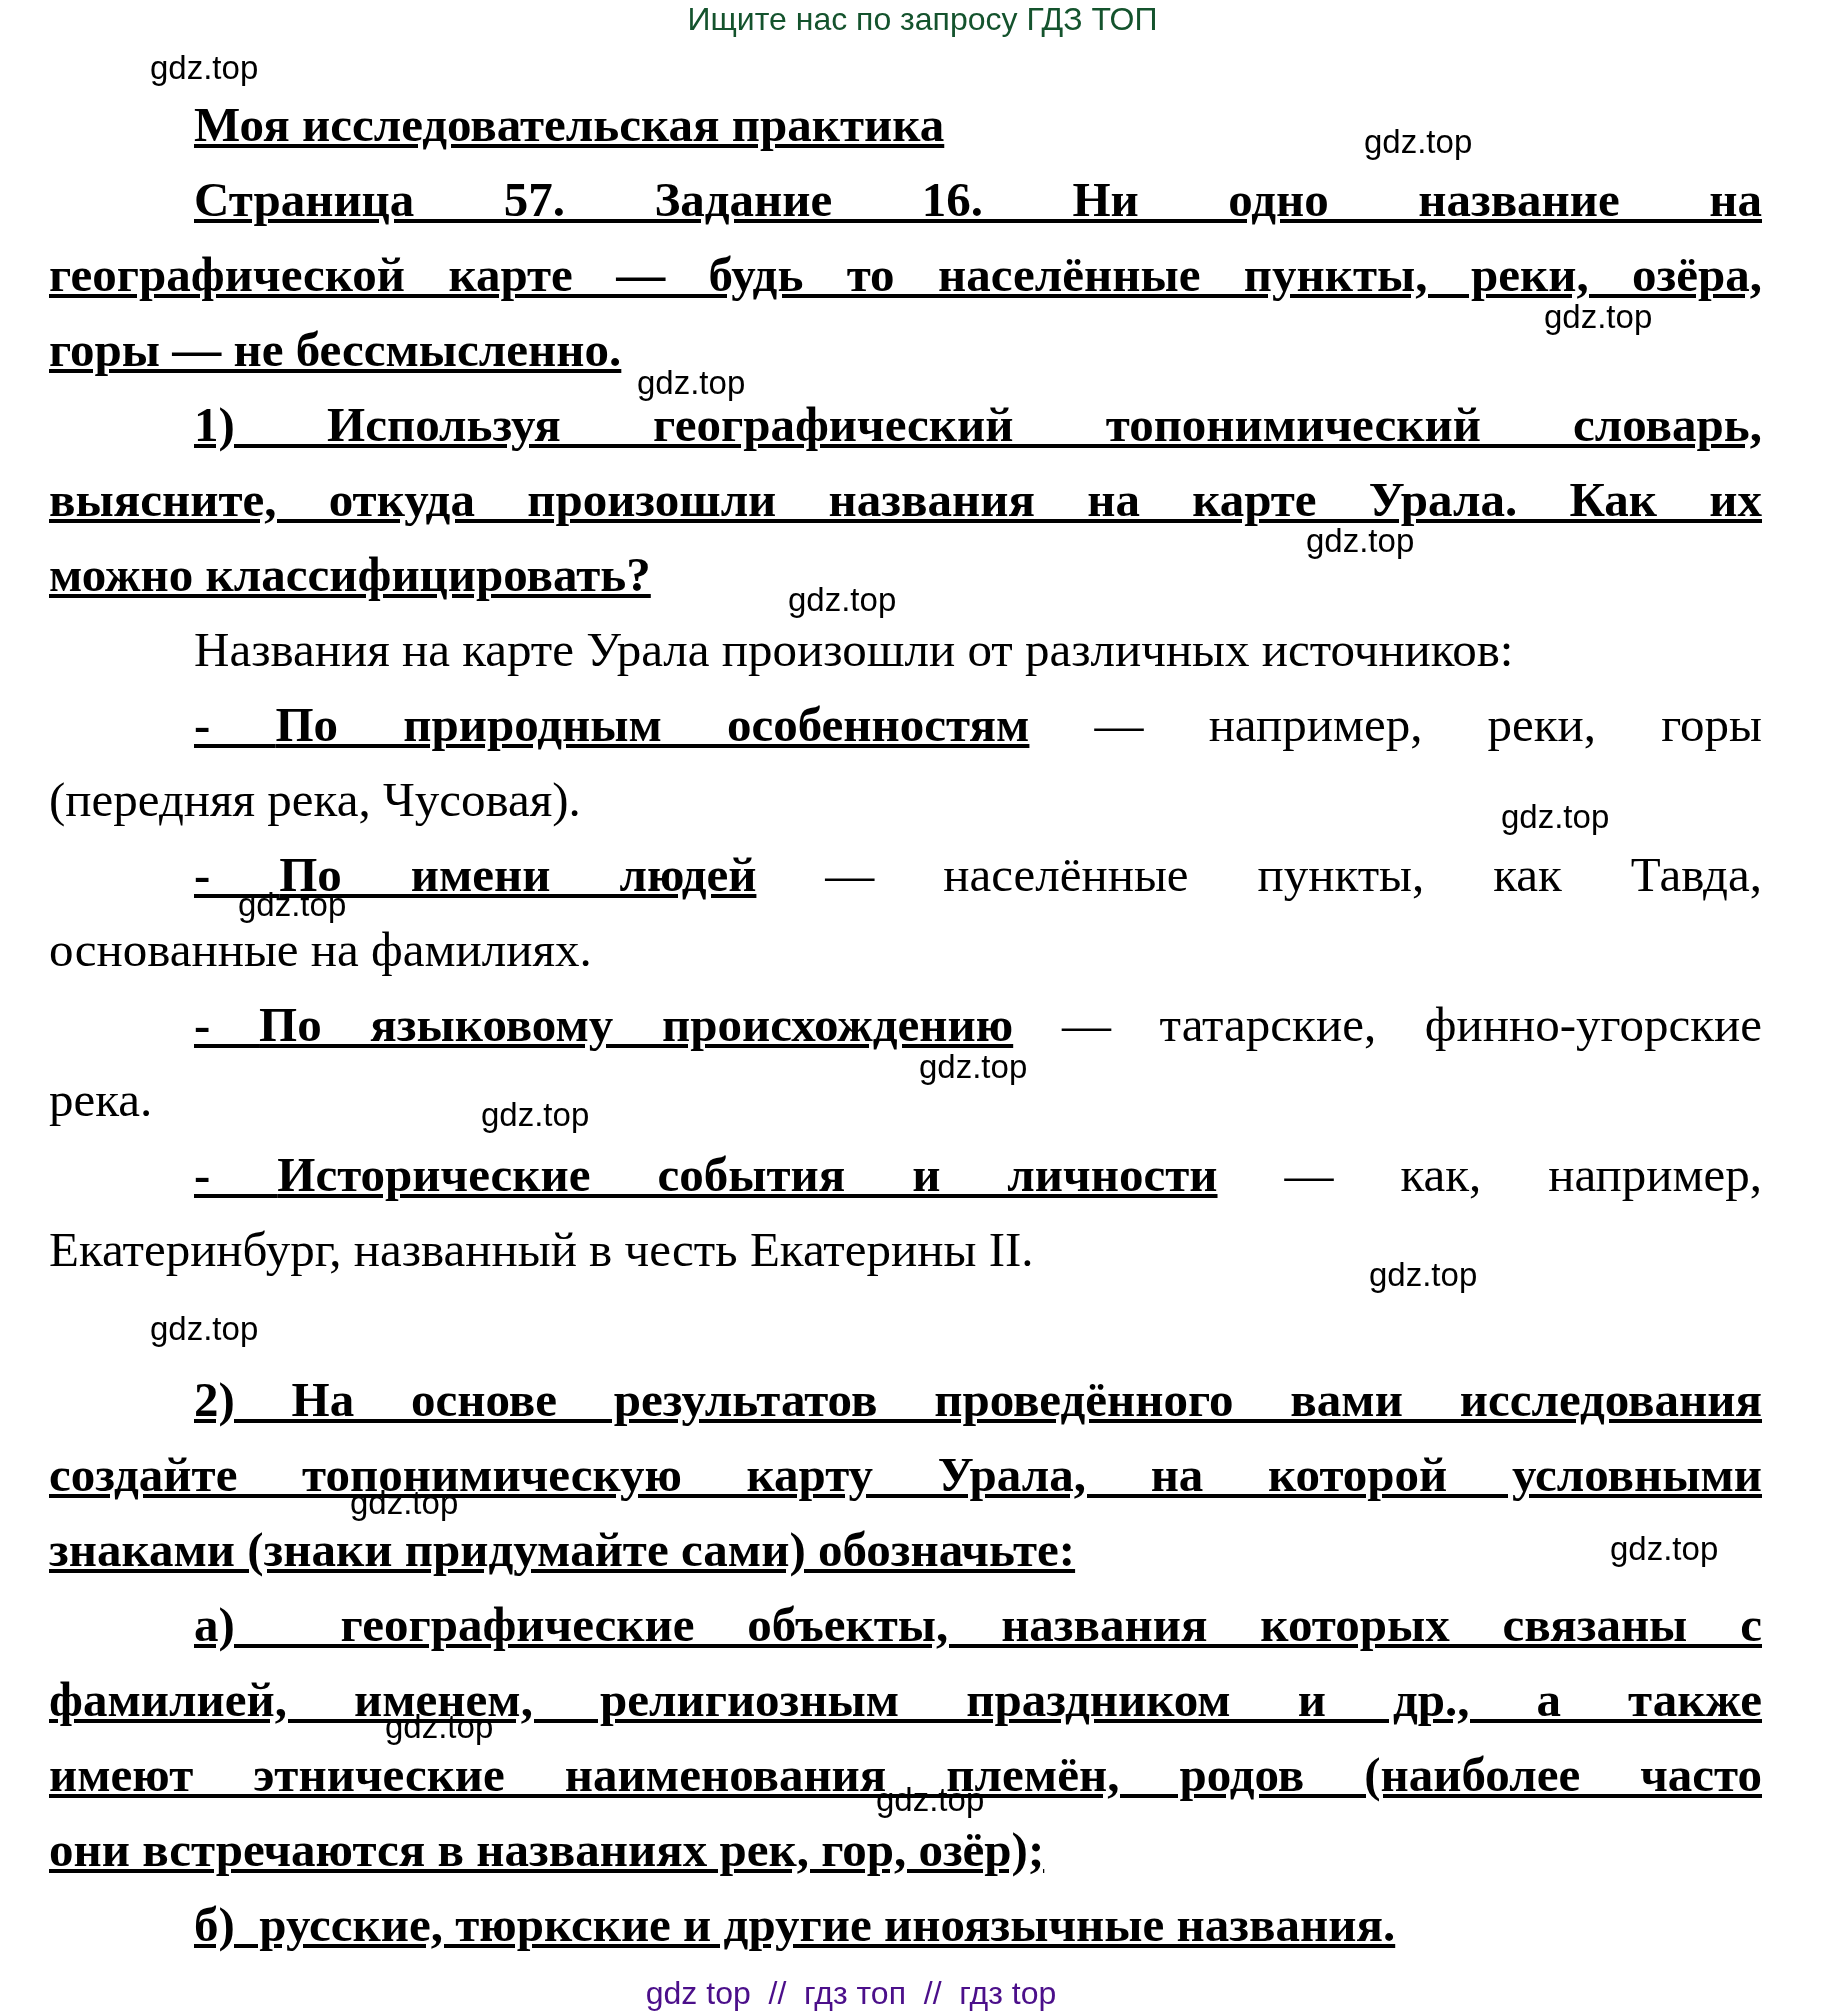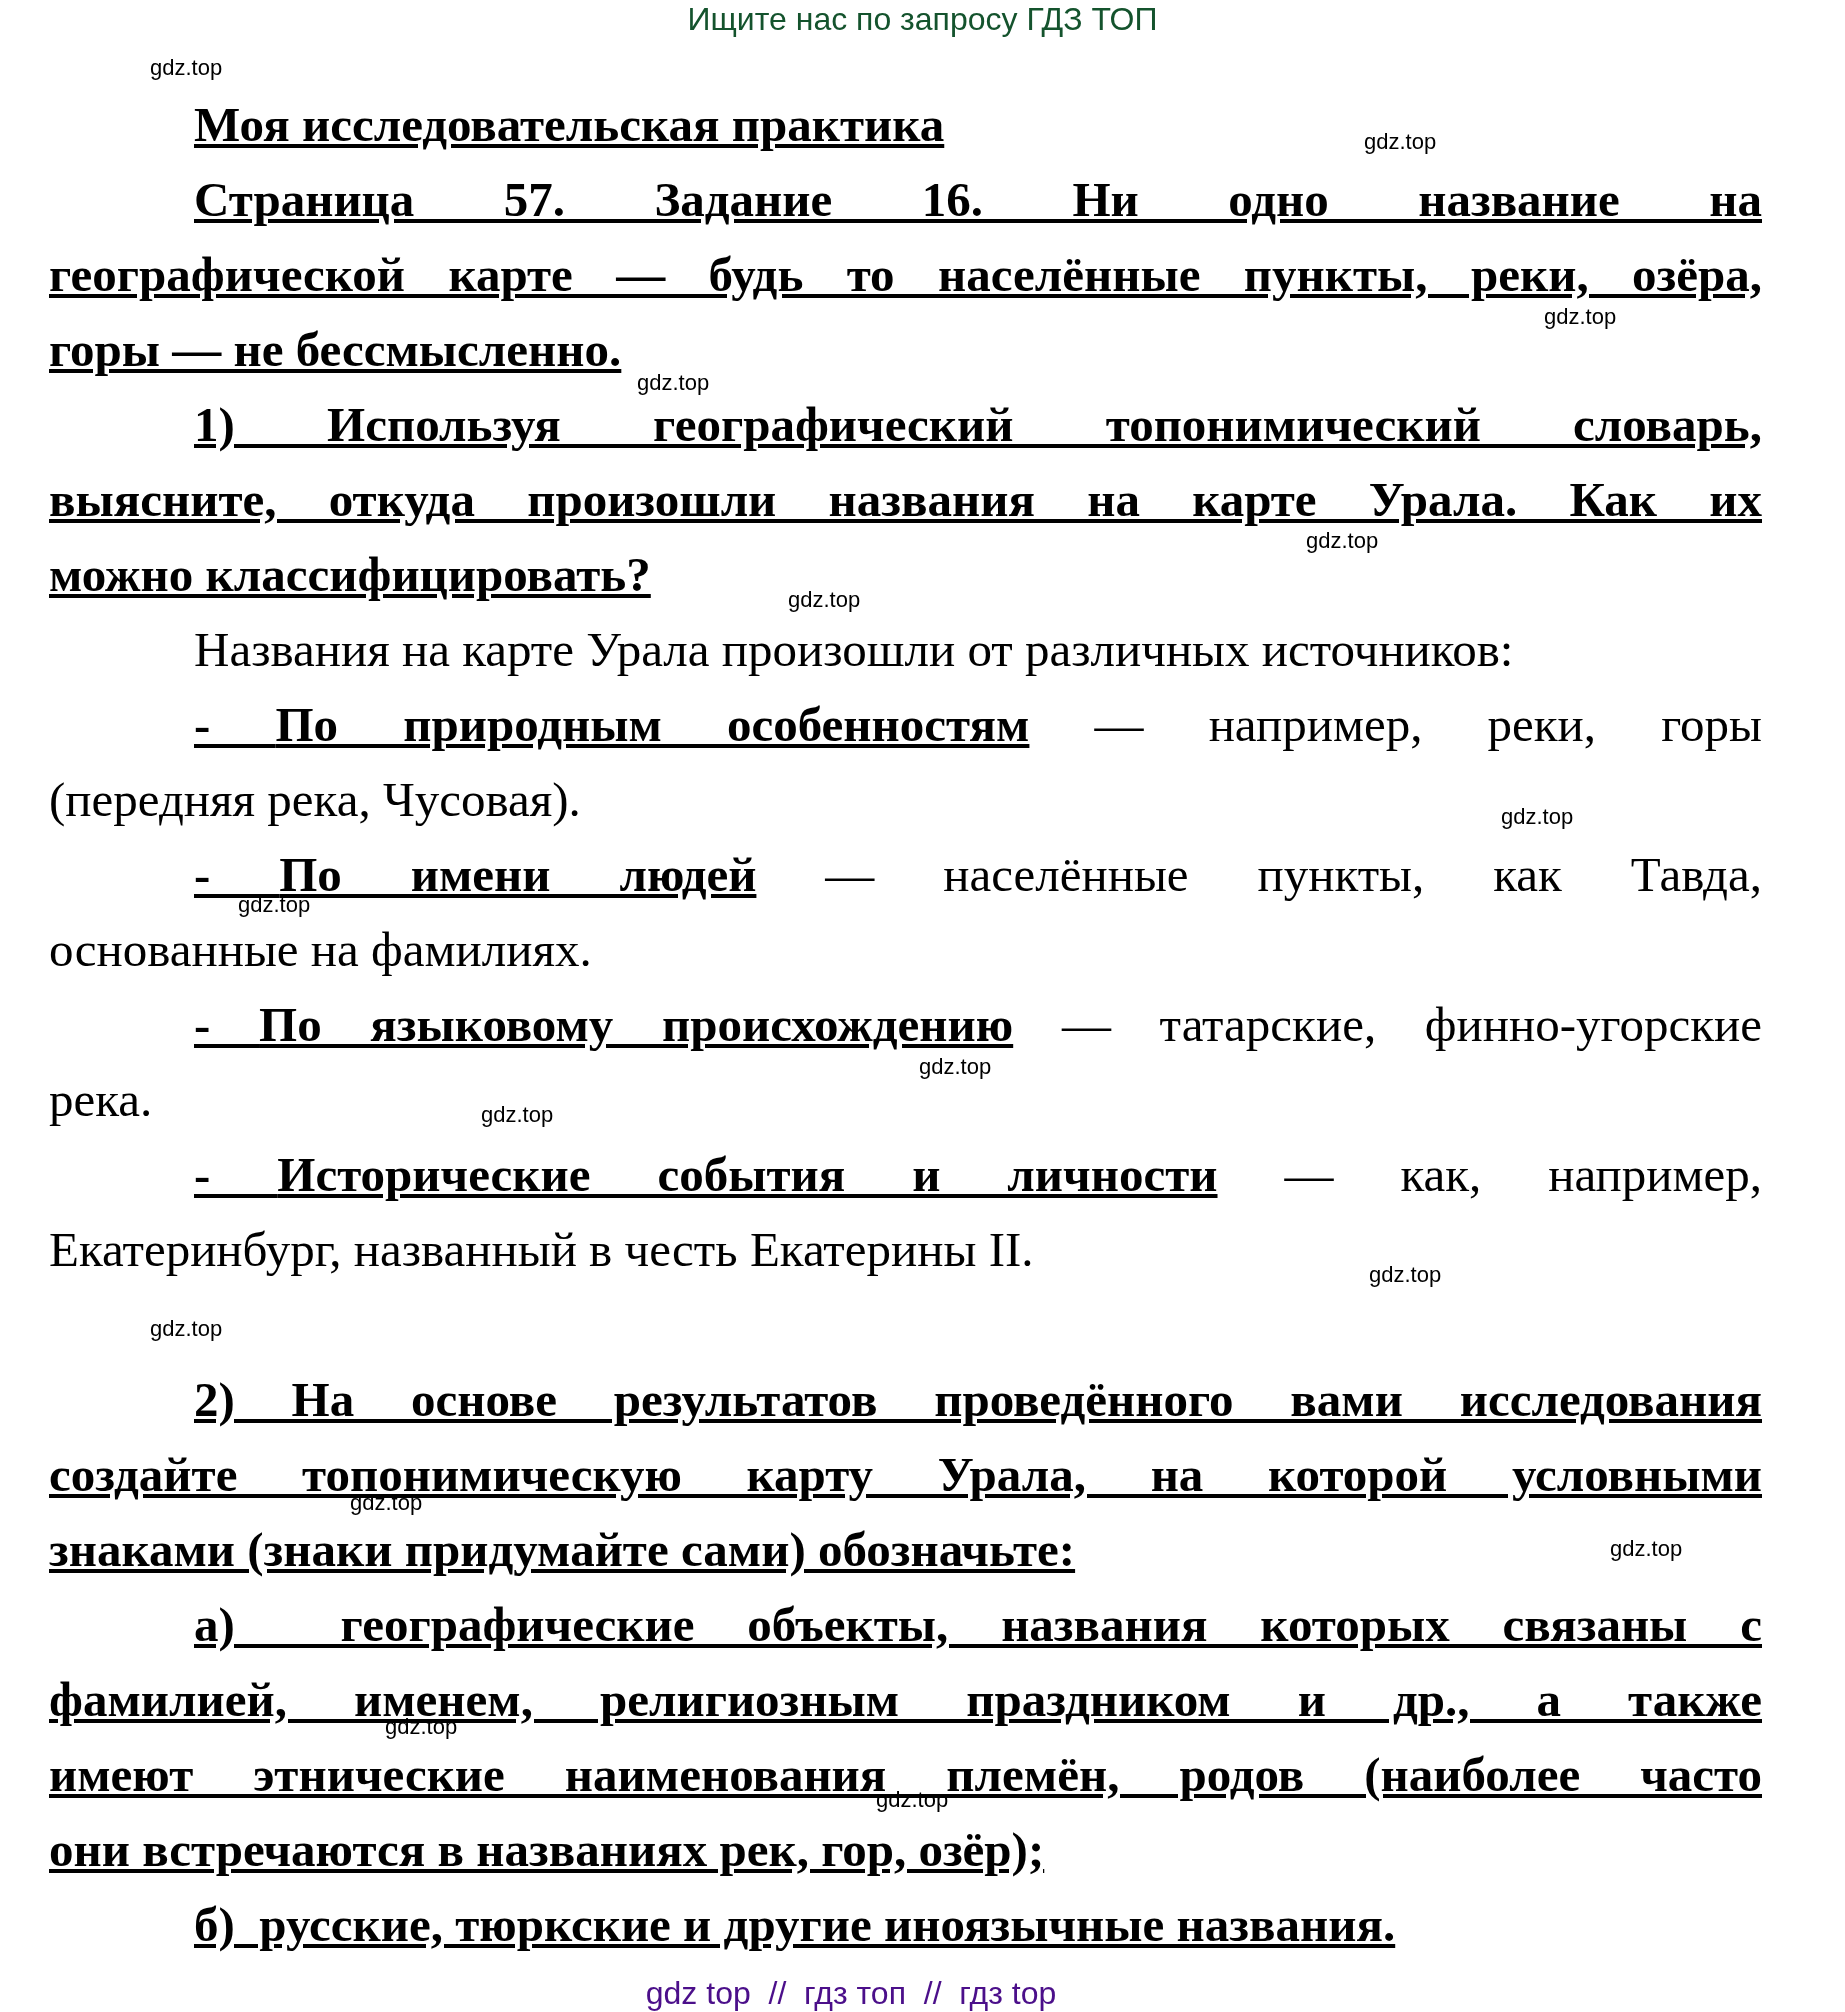--- a/index.html
+++ b/index.html
@@ -1,18 +1,18 @@
 <!DOCTYPE html>
 <html><head>
 <meta charset="utf-8">
 <style>
   html, body { margin:0; padding:0; background:#ffffff; }
   body { width:1845px; height:2012px; position:relative; overflow:hidden; font-family:"Liberation Serif", serif; color:#000; }
   .top-banner { position:absolute; top:0; left:0; width:1845px; text-align:center; font-family:"Liberation Sans", sans-serif; font-size:32px; color:#14532d; line-height:39px; }
-  .wm { position:absolute; font-family:"Liberation Sans", sans-serif; font-size:22px; color:#000; line-height:29px; }
+  .wm { position:absolute; font-family:"Liberation Sans", sans-serif; font-size:33px; color:#000; line-height:29px; }
   .content { position:absolute; left:49px; top:87px; width:1713px; font-size:49px; line-height:75px; }
   .p { margin:0; text-align:justify; text-align-last:left; }
   .ind { text-indent:145px; }
   .b { font-weight:bold;text-decoration:underline; }
   .gap { height:50px; }
   .footer { position:absolute; top:1975px; left:0; width:1702px; text-align:center; font-family:"Liberation Sans", sans-serif; font-size:32px; color:#4b0f8a; line-height:37px; }
   .jl { text-align:justify; text-align-last:justify; }
 </style>
 </head>
 <body>

